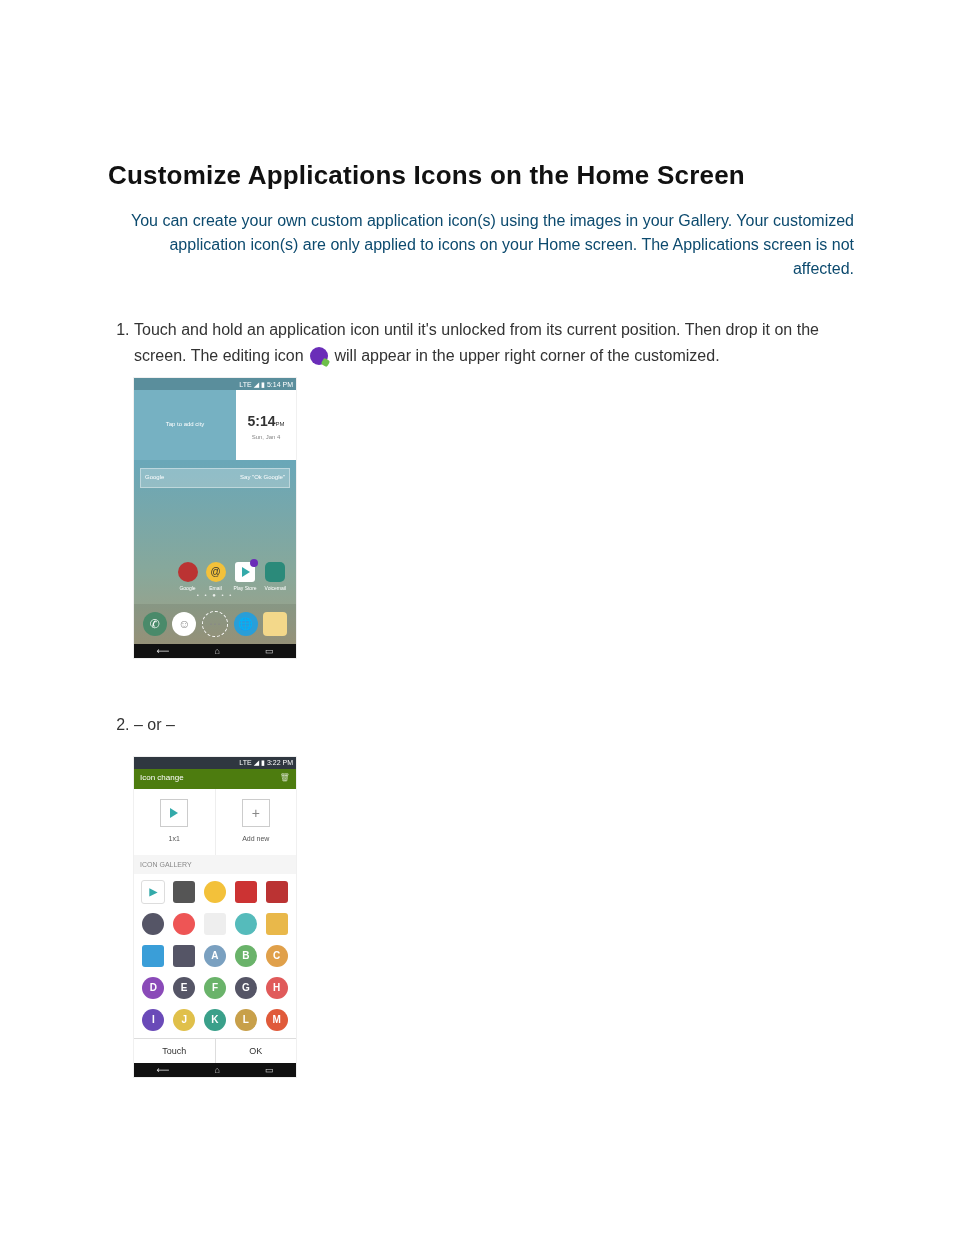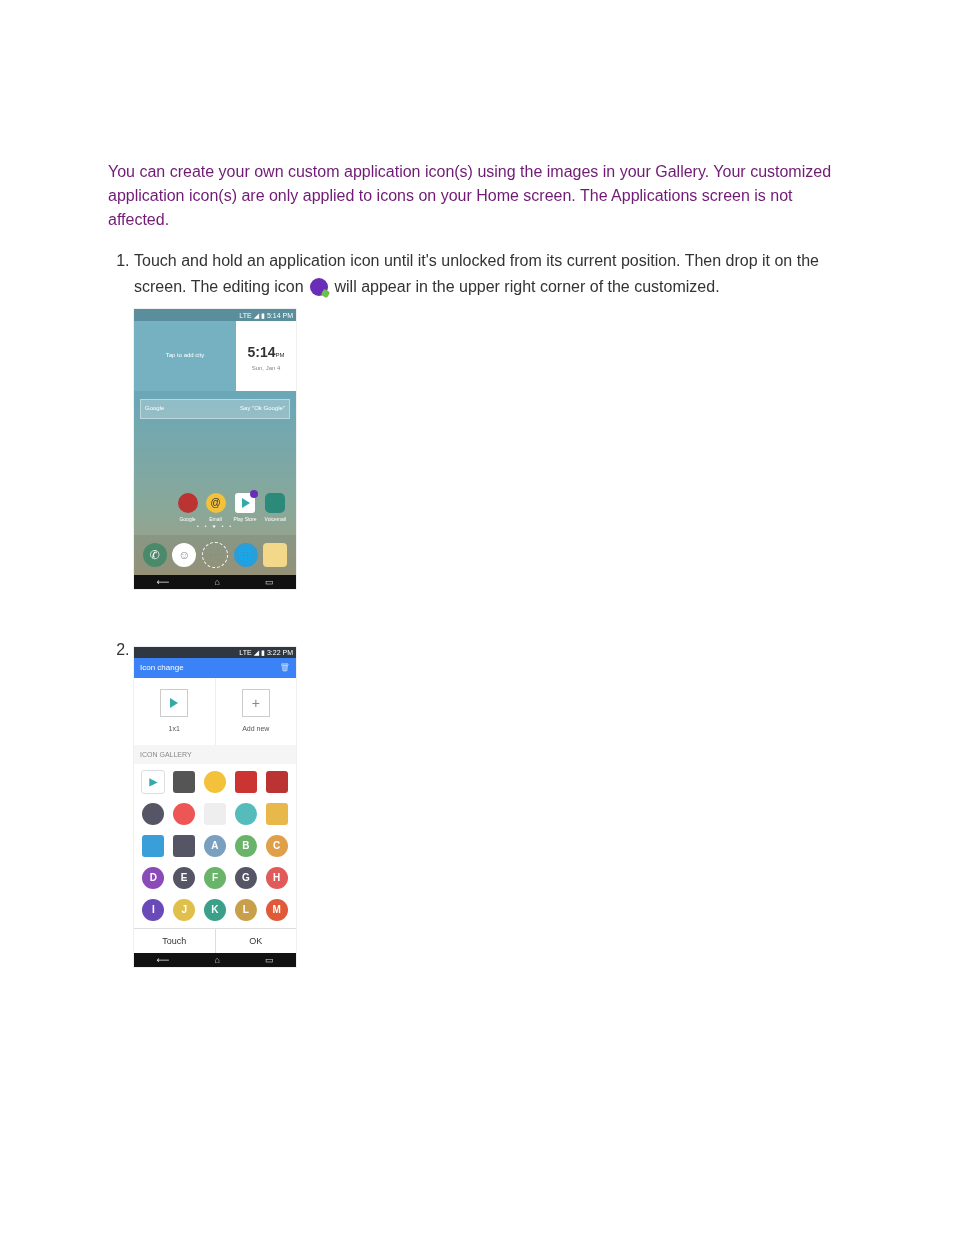--- a/index.html
+++ b/index.html
@@ -17,22 +17,23 @@
     font-family: Arial, Helvetica, sans-serif;
     font-weight: 900;
     font-size: 26px;
     color: #111;
     margin: 0 0 18px 0;
     letter-spacing: 0.2px;
   }
   p.intro {
     font-size: 16px;
     line-height: 1.5;
-    margin: 0 0 16px 0;
-    color: #701a75;
+    margin: 0 0 36px 0;
+    color: #0c4a6e;
+    text-align: right;
   }
   ol {
     padding-left: 26px;
     margin: 0;
   }
   ol li {
     font-size: 16px;
     line-height: 1.6;
     margin-bottom: 14px;
     color: #333;
@@ -155,21 +156,21 @@
     width: 162px;
     height: 320px;
     background: #fff;
     overflow: hidden;
     position: relative;
     font-family: sans-serif;
     display:flex; flex-direction:column;
   }
   .ss2 .statusbar { background:#2f3740; }
   .ss2 .header {
-    background:#3b82f6; color:#fff; height:22px; display:flex; align-items:center; justify-content:space-between;
+    background:#4d7c0f; color:#fff; height:22px; display:flex; align-items:center; justify-content:space-between;
     padding:0 6px; font-size:8px;
   }
   .ss2 .options {
     display:flex; height:72px;
   }
   .ss2 .options .opt {
     flex:1; display:flex; flex-direction:column; align-items:center; justify-content:center; gap:6px;
     border-right:1px solid #eee;
   }
   .ss2 .options .opt:last-child { border-right:none; }
@@ -190,20 +191,21 @@
     font-size: 16px;
     line-height: 1.6;
     margin: 0 0 20px 0;
   }
   .bold { font-weight:bold; }
 </style>
 </head>
 <body>
 
 <div class="page">
+  <h1>Customize Applications Icons on the Home Screen</h1>
 
   <p class="intro">You can create your own custom application icon(s) using the images in your Gallery. Your customized application icon(s) are only applied to icons on your Home screen. The Applications screen is not affected.</p>
 
   <ol>
     <li>
       <span>Touch and hold an application icon until it's unlocked from its current position. Then drop it on the screen. The editing icon </span>
       <span class="inline-icon"></span>
       <span> will appear in the upper right corner of the customized.</span>
 
       
@@ -260,20 +262,21 @@
         </div>
         <div class="navbar">
           <span>⟵</span>
           <span>⌂</span>
           <span>▭</span>
         </div>
       </div>
     </li>
 
     <li>
+      <p class="sub-p" style="margin-top:20px;">– or –</p>
 
       
       <div class="screenshot ss2">
         <div class="statusbar">
           <span>LTE</span>
           <span>◢</span>
           <span>▮</span>
           <span>3:22 PM</span>
         </div>
         <div class="header">

